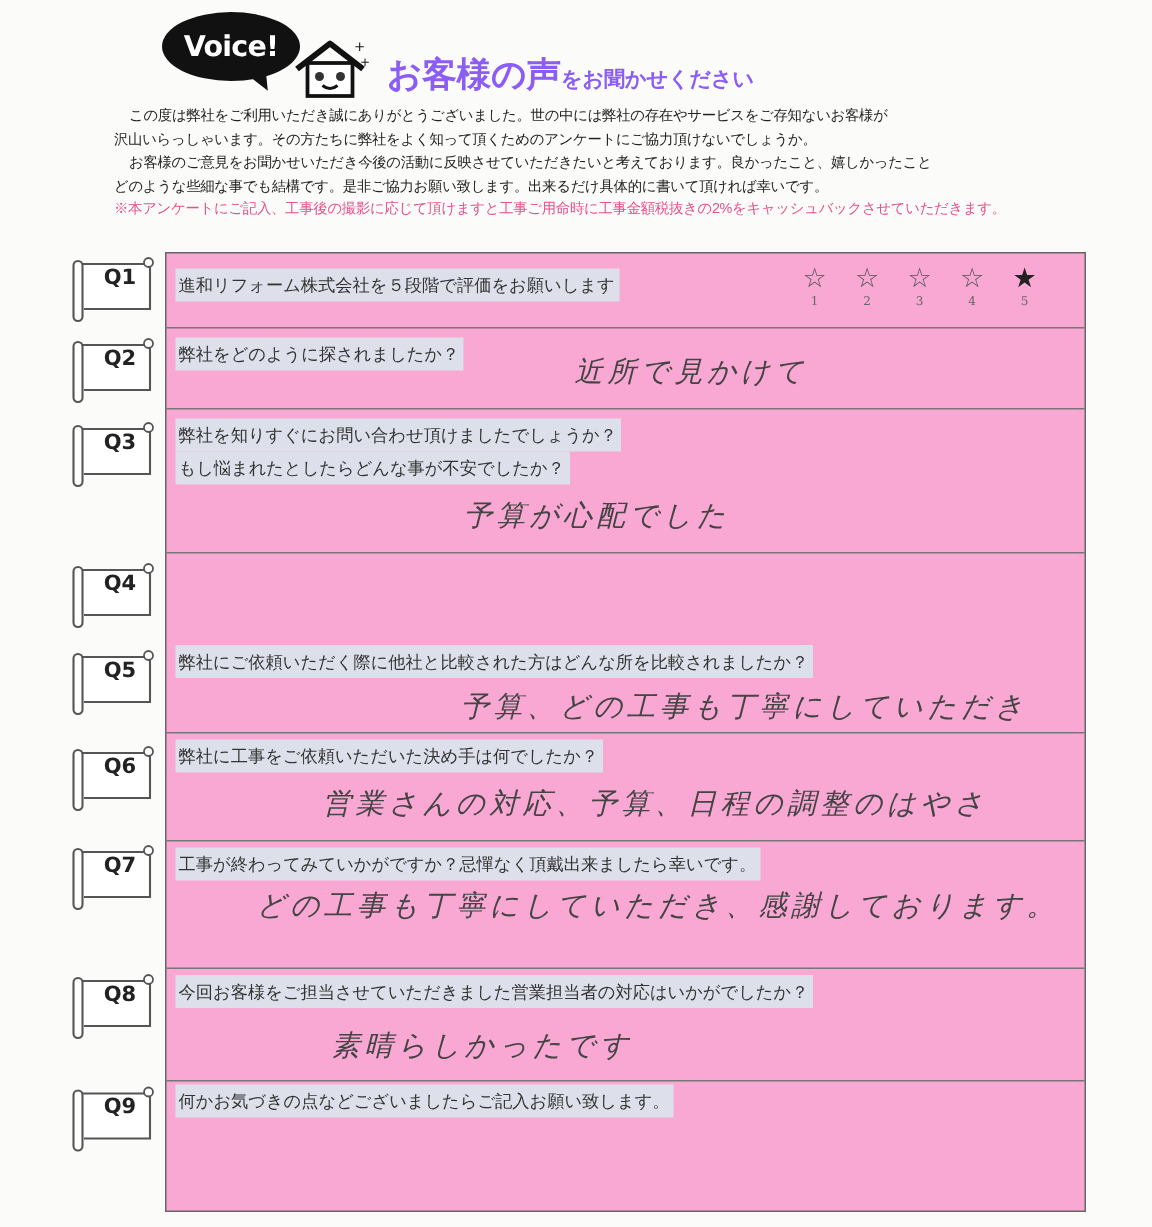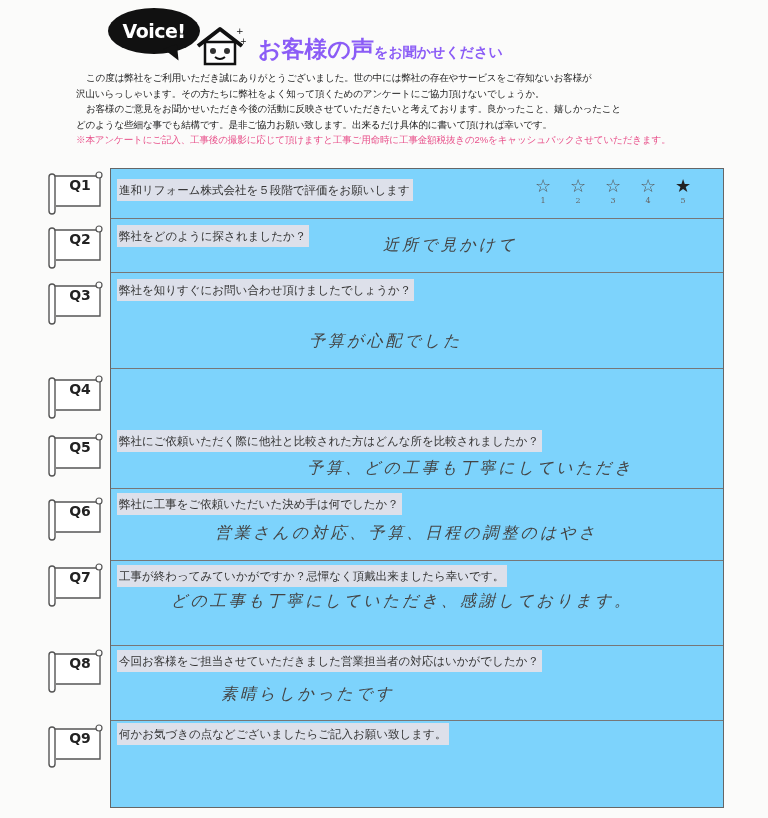--- a/index.html
+++ b/index.html
@@ -37,36 +37,36 @@
     font-family:Liberation Sans, sans-serif; font-size:9.6px; line-height:15.5px; color:#222;
     letter-spacing:-0.2px;
     margin-left:32px;
   }
   .intro p { margin:0; white-space:nowrap; }
   .intro .indent { padding-left:10px; }
   .intro .note { color:#e8508a; }
   .table {
     position:absolute; left:110px; top:168px; width:614px; height:640px;
     border:1.5px solid #666; box-sizing:border-box;
-    background:#7dd3fc;
+    background:#f9a8d4;
   }
   .row {
     position:absolute; left:0; width:100%;
     border-bottom:1.5px solid #777; box-sizing:border-box;
   }
   .row:last-child { border-bottom:none; }
   .q-text {
     position:absolute; left:6px; top:6px;
     font-family:"DejaVu Serif", serif; font-size:11.5px; line-height:20px; color:#333;
   }
   .q-text span {
     background:#dde0ea; padding:1px 3px 1px 2px; display:inline-block; white-space:nowrap;
   }
   .answer {
-    position:absolute; font-family:"DejaVu Sans", sans-serif; font-size:16px; color:#444;
+    position:absolute; font-family:"DejaVu Sans", sans-serif; font-size:19px; color:#444;
     letter-spacing:3px; font-style:italic; white-space:nowrap; font-weight:300;
   }
   .stars { position:absolute; right:30px; top:8px; display:flex; gap:15px; }
   .star { display:flex; flex-direction:column; align-items:center; width:20px; }
   .star-glyph { font-size:18px; line-height:18px; color:#555; font-family:"DejaVu Sans", sans-serif; }
   .star-glyph.filled { color:#222; }
   .star-num { font-size:8px; color:#666; margin-top:1px; }
   .qlabel {
     position:absolute; left:46px; width:58px; height:38px;
   }
@@ -211,20 +211,21 @@
   <div class="row" style="top:50px; height:54px">
     <div class="q-text">
       <span>弊社をどのように探されましたか？</span>
     </div>
     <div class="answer" style="left:272px; top:16px">近所で見かけて</div>
   </div>
 
   <div class="row" style="top:104px; height:96px">
     <div class="q-text">
       <span>弊社を知りすぐにお問い合わせ頂けましたでしょうか？</span><br>
+      <span>もし悩まれたとしたらどんな事が不安でしたか？</span>
     </div>
     <div class="answer" style="left:198px; top:58px">予算が心配でした</div>
   </div>
 
 
   <div class="row" style="top:257px; height:63px">
     <div class="q-text" style="top:4px">
       <span>弊社にご依頼いただく際に他社と比較された方はどんな所を比較されましたか？</span>
     </div>
     <div class="answer" style="left:196px; top:32px">予算、どの工事も丁寧にしていただき</div>

